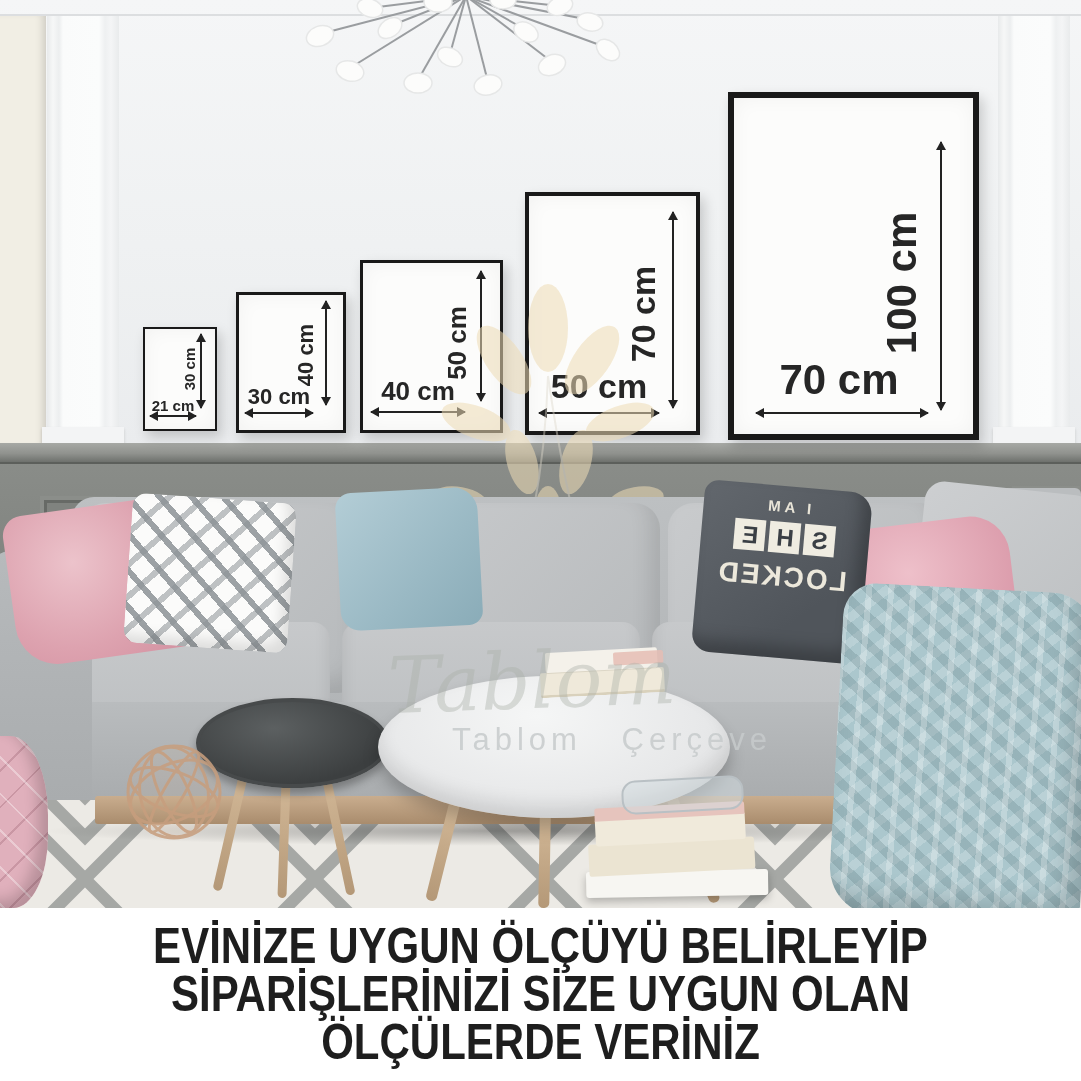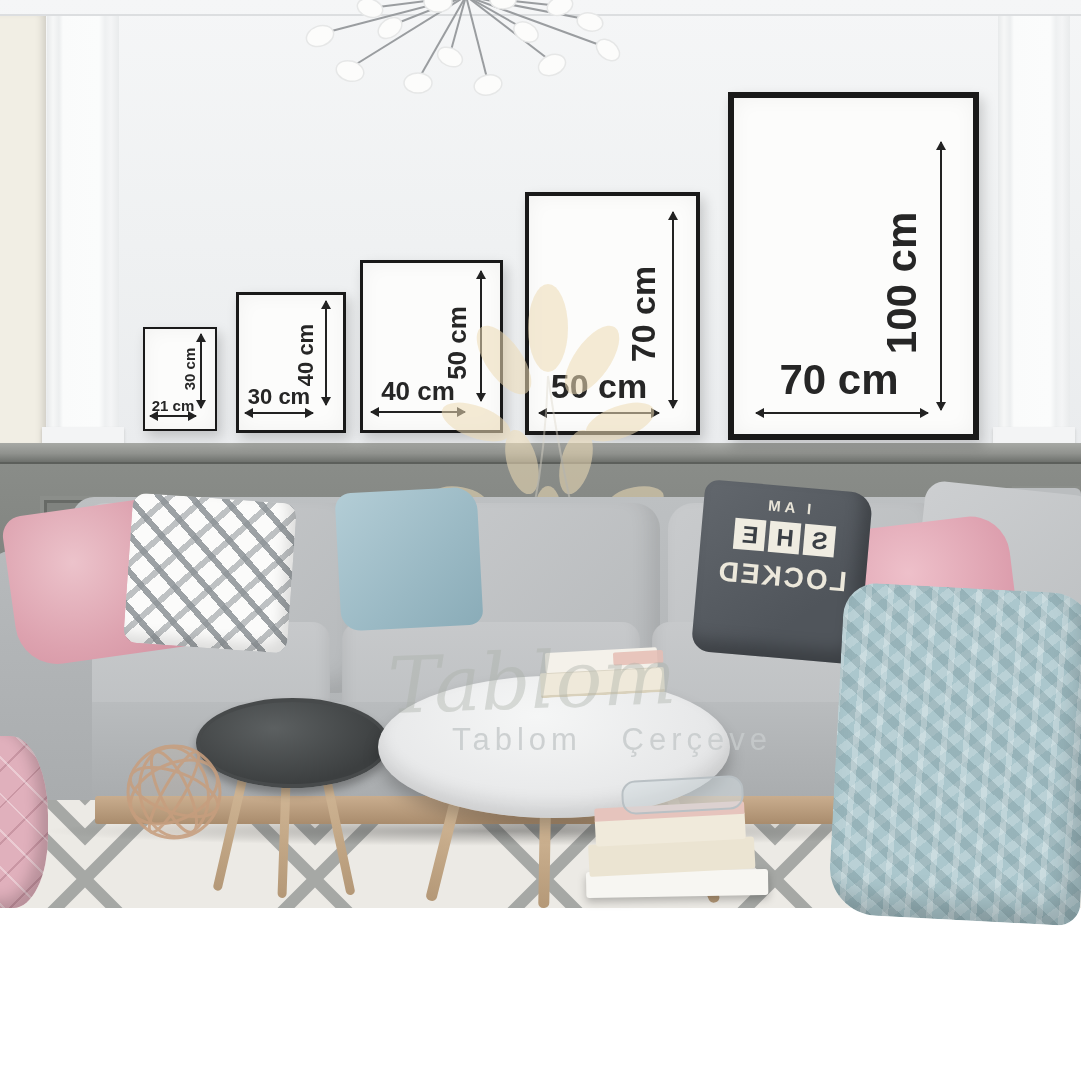--- a/index.html
+++ b/index.html
@@ -312,14 +312,19 @@
       <ellipse cx="50" cy="50" rx="46" ry="28" transform="rotate(-25 50 50)"></ellipse>
       <ellipse cx="50" cy="50" rx="44" ry="14" transform="rotate(65 50 50)"></ellipse>
       <ellipse cx="50" cy="50" rx="45" ry="34" transform="rotate(80 50 50)"></ellipse>
       <ellipse cx="50" cy="50" rx="46" ry="10" transform="rotate(-60 50 50)"></ellipse>
       <circle cx="50" cy="50" r="46"></circle>
     </g>
   </svg>
 
   <div class="abs pouf"></div>
 
+  <div class="abs caption">
+    <span class="line">EVİNİZE UYGUN ÖLÇÜYÜ BELİRLEYİP</span>
+    <span class="line">SİPARİŞLERİNİZİ SİZE UYGUN OLAN</span>
+    <span class="line">ÖLÇÜLERDE VERİNİZ</span>
+  </div>
 
 </div>
 
 </body></html>

